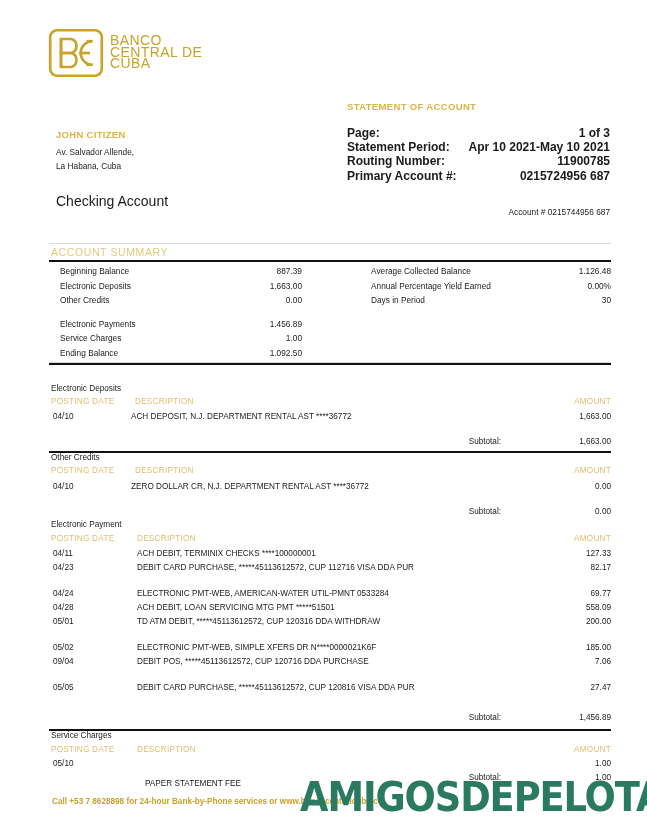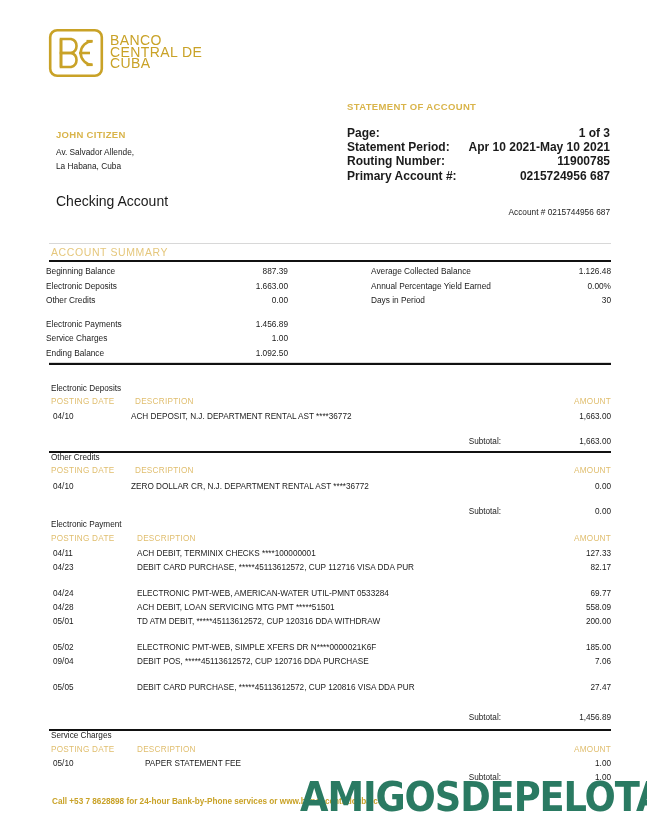--- a/index.html
+++ b/index.html
@@ -129,21 +129,21 @@
     position: absolute;
     font-size: 8.3px;
   }
   .sum-row {
     display: flex;
     justify-content: space-between;
     line-height: 14.6px;
     white-space: nowrap;
   }
   .sum-row.spacer { height: 9px; line-height: 9px; }
-  .sum-left  { left: 46px;  width: 242px; top: 264px; text-align: right; }
+  .sum-left  { left: 60px;  width: 242px; top: 264px; text-align: right; }
   .sum-right { left: 371px; width: 240px; top: 264px; }
 
   
   .sub-name {
     position: absolute;
     left: 51px;
     font-size: 8.2px;
     color: #1b1b1b;
   }
   .col-head {
@@ -404,21 +404,21 @@
 
   <div class="thick-rule" style="top:729px;"></div>
   <div class="sub-name" style="top:731px;">Service Charges</div>
   <div class="col-head" style="top:745px;">
     <span class="c-date">POSTING DATE</span>
     <span class="c-desc" style="left:88px;">DESCRIPTION</span>
     <span class="c-amt">AMOUNT</span>
   </div>
   <div class="txn" style="top:759px;">
     <span class="t-date">05/10</span>
-    <span class="t-desc" style="left:96px;">PAPER STATEMENT FEE</span>
+    <span class="t-desc" style="left:96px;margin-top:20px;">PAPER STATEMENT FEE</span>
     <span class="t-amt">1.00</span>
   </div>
   <div class="subtotal" style="top:773px;">
     <span class="s-label">Subtotal:</span>
     <span class="s-amt">1.00</span>
   </div>
 
   <div class="footer">
     <span>Call +53 7 8628898 for 24-hour Bank-by-Phone services or </span><span class="url">www.bancocentralcuba.cu</span>
   </div>

